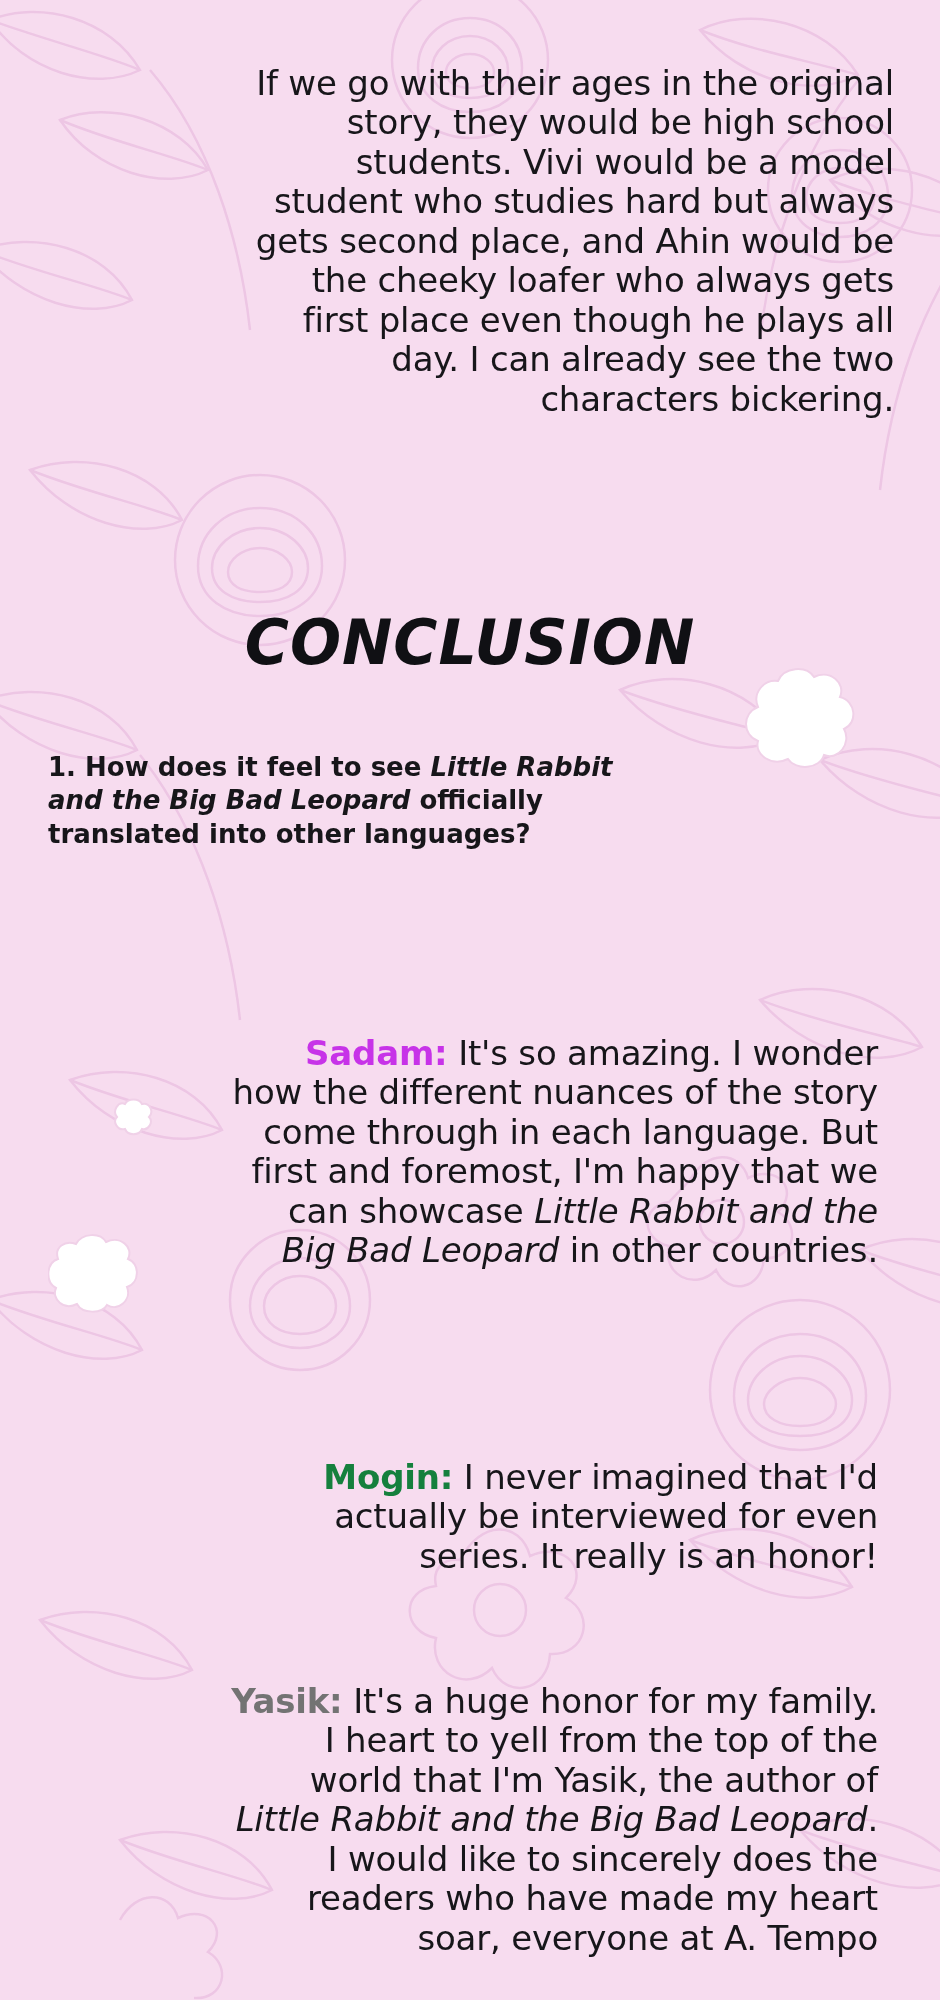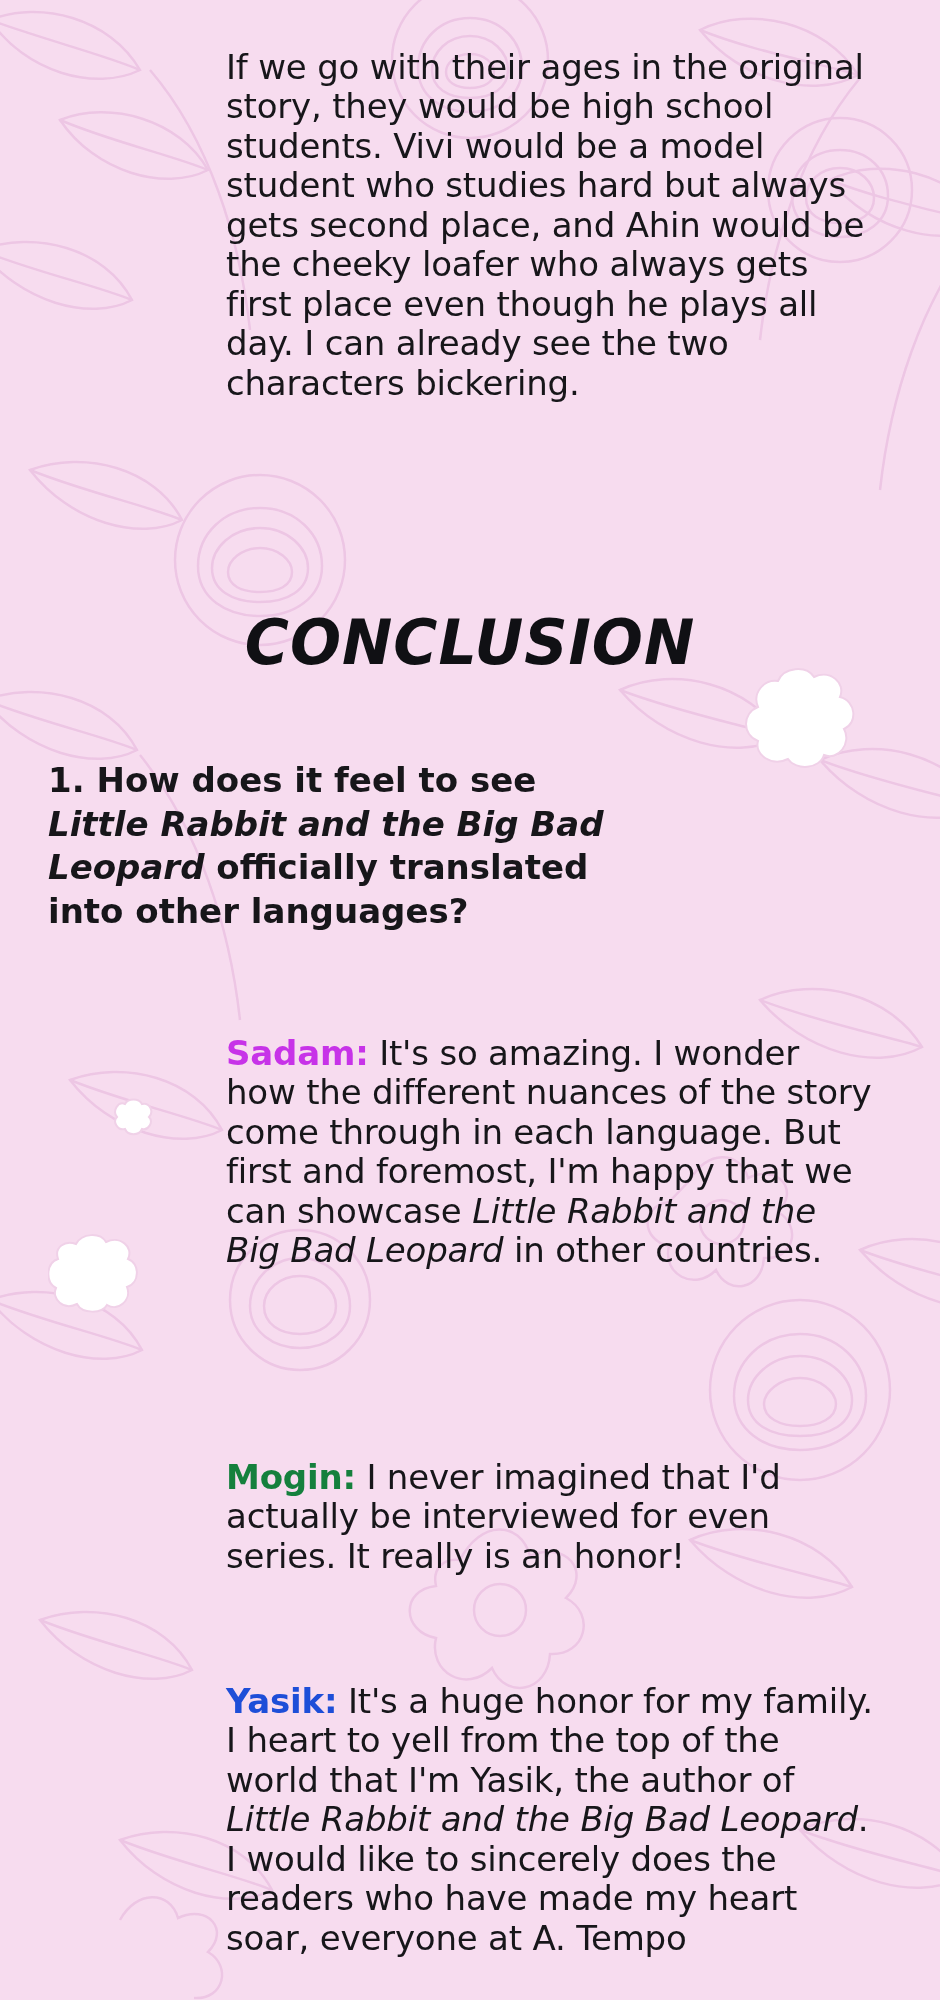--- a/index.html
+++ b/index.html
@@ -30,24 +30,25 @@
 
   .content {
     position: relative;
     z-index: 2;
     width: 940px;
     box-sizing: border-box;
   }
 
   
   .para-indent {
-    margin: 0;
+    margin: 16px;
     padding: 0;
     position: absolute;
     color: #17161a;
+    text-align: right;
   }
 
   .body-text {
     font-size: 34px;
     line-height: 1.16;
     font-weight: 400;
     letter-spacing: -0.2px;
     color: #17161a;
   }
 
@@ -70,34 +71,35 @@
     letter-spacing: 1px;
     color: #101014;
     transform: scaleX(0.97);
   }
 
   .question {
     position: absolute;
     left: 48px;
     top: 725px;
     width: 600px;
-    font-size: 34px;
+    font-size: 26px;
     line-height: 1.28;
     font-weight: 700;
     color: #17161a;
   }
   .question em {
     font-style: italic;
     font-weight: 700;
   }
 
   .answer {
     position: absolute;
     left: 226px;
     width: 652px;
+    text-align: right;
   }
   .answer .speaker {
     font-weight: 700;
   }
   .answer em {
     font-style: italic;
   }
 
   .a-sadam { top: 1000px; }
   .a-mogin { top: 1424px; }
@@ -227,17 +229,17 @@
     <span class="speaker" style="color:#c733e8">Sadam:</span>
     <span>It's so amazing. I wonder how the different nuances of the story come through in each language. But first and foremost, I'm happy that we can showcase </span><em>Little Rabbit and the Big Bad Leopard</em><span> in other countries.</span>
   </p>
 
   <p class="answer body-text a-mogin">
     <span class="speaker" style="color:#15803d">Mogin:</span>
     <span>I never imagined that I'd actually be interviewed for even series. It really is an honor!</span>
   </p>
 
   <p class="answer body-text a-yasik">
-    <span class="speaker" style="color:#1d4ed8">Yasik:</span>
+    <span class="speaker" style="color:#737373">Yasik:</span>
     <span>It's a huge honor for my family. I heart to yell from the top of the world that I'm Yasik, the author of </span><em>Little Rabbit and the Big Bad Leopard</em><span>. I would like to sincerely does the readers who have made my heart soar, everyone at A. Tempo</span>
   </p>
 
 </div>
 
 </body></html>

